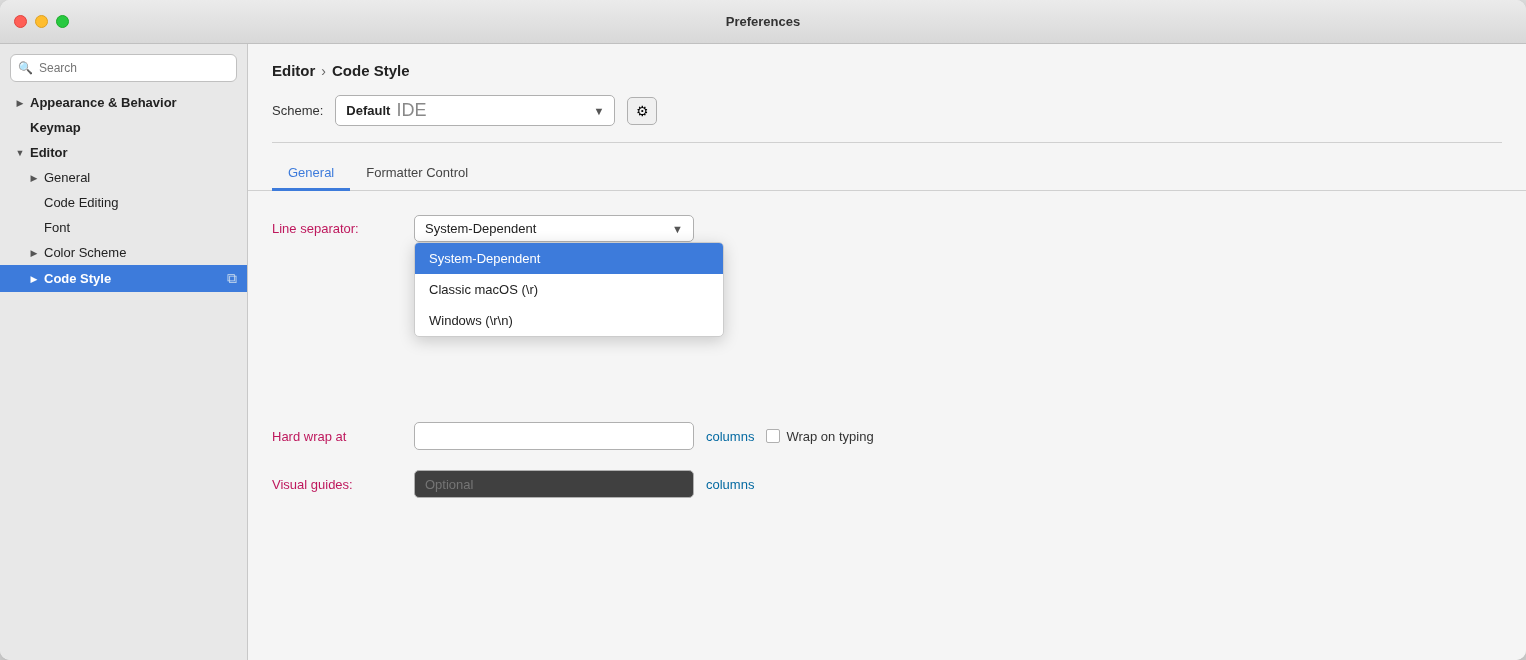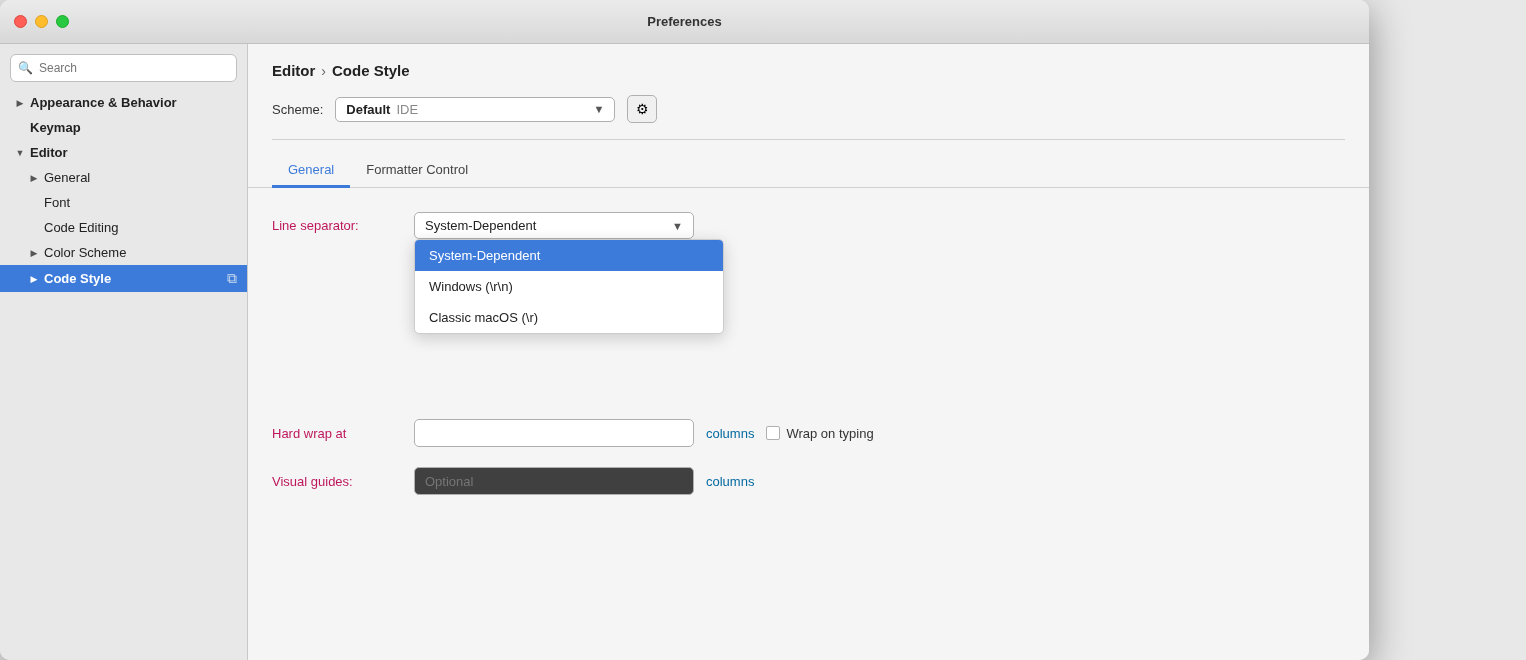--- a/index.html
+++ b/index.html
@@ -5,21 +5,21 @@
     * { box-sizing: border-box; margin: 0; padding: 0; }
     body {
       font-family: -apple-system, BlinkMacSystemFont, "Helvetica Neue", Arial, sans-serif;
       font-size: 13px;
       background: #e8e8e8;
       width: 1526px;
       height: 660px;
       overflow: hidden;
     }
     .window {
-      width: 1369px;
+      width: 1526px;
       height: 660px;
       background: #f0f0f0;
       border-radius: 10px;
       overflow: hidden;
       display: flex;
       flex-direction: column;
       box-shadow: 0 10px 40px rgba(0,0,0,0.4);
     }
     .title-bar {
       height: 44px;
@@ -155,21 +155,21 @@
       align-items: center;
       background: white;
       border: 1px solid #b0b0b0;
       border-radius: 5px;
       padding: 4px 10px;
       min-width: 280px;
       cursor: pointer;
       position: relative;
     }
     .scheme-select .scheme-name { font-weight: 700; font-size: 13px; color: #222; margin-right: 6px; }
-    .scheme-select .scheme-type { font-size: 13px; color: #888; flex: 1; }
+    .scheme-select .scheme-type { font-size: 18px; color: #888; flex: 1; }
     .scheme-select .dropdown-arrow { color: #555; font-size: 11px; }
     .gear-btn {
       background: none;
       border: 1px solid #b0b0b0;
       border-radius: 5px;
       width: 30px;
       height: 28px;
       display: flex;
       align-items: center;
       justify-content: center;
@@ -347,26 +347,26 @@
         <span style="font-weight:700;">Editor</span>
       </div>
 
       <div class="sidebar-item indent1">
         <span class="arrow">▶</span>
         <span>General</span>
       </div>
 
       <div class="sidebar-item indent1">
         <span class="arrow" style="width:12px;margin-right:4px;"></span>
-        <span>Font</span>
+        <span>Code Editing</span>
       </div>
 
       <div class="sidebar-item indent1">
         <span class="arrow" style="width:12px;margin-right:4px;"></span>
-        <span>Code Editing</span>
+        <span>Font</span>
       </div>
 
       <div class="sidebar-item indent1">
         <span class="arrow">▶</span>
         <span>Color Scheme</span>
       </div>
 
       <div class="sidebar-item indent1 selected">
         <span class="arrow" style="color:white;">▶</span>
         <span style="font-weight:700;">Code Style</span>
@@ -411,24 +411,24 @@
             <div class="line-sep-select">
               <span class="sep-text">System-Dependent</span>
               <span class="sep-arrow">▼</span>
             </div>
 
             <div class="dropdown-popup">
               <div class="dropdown-option selected">
                 <span>System-Dependent</span>
               </div>
               <div class="dropdown-option">
-                <span>Windows (\r\n)</span>
+                <span>Classic macOS (\r)</span>
               </div>
               <div class="dropdown-option">
-                <span>Classic macOS (\r)</span>
+                <span>Windows (\r\n)</span>
               </div>
             </div>
           </div>
         </div>
 
         <div class="hard-wrap-row" style="margin-top: 180px;">
           <span class="form-label">Hard wrap at</span>
           <input class="hard-wrap-input" type="text" style="">
           <span class="columns-label">columns</span>
           <div class="wrap-checkbox-row">

